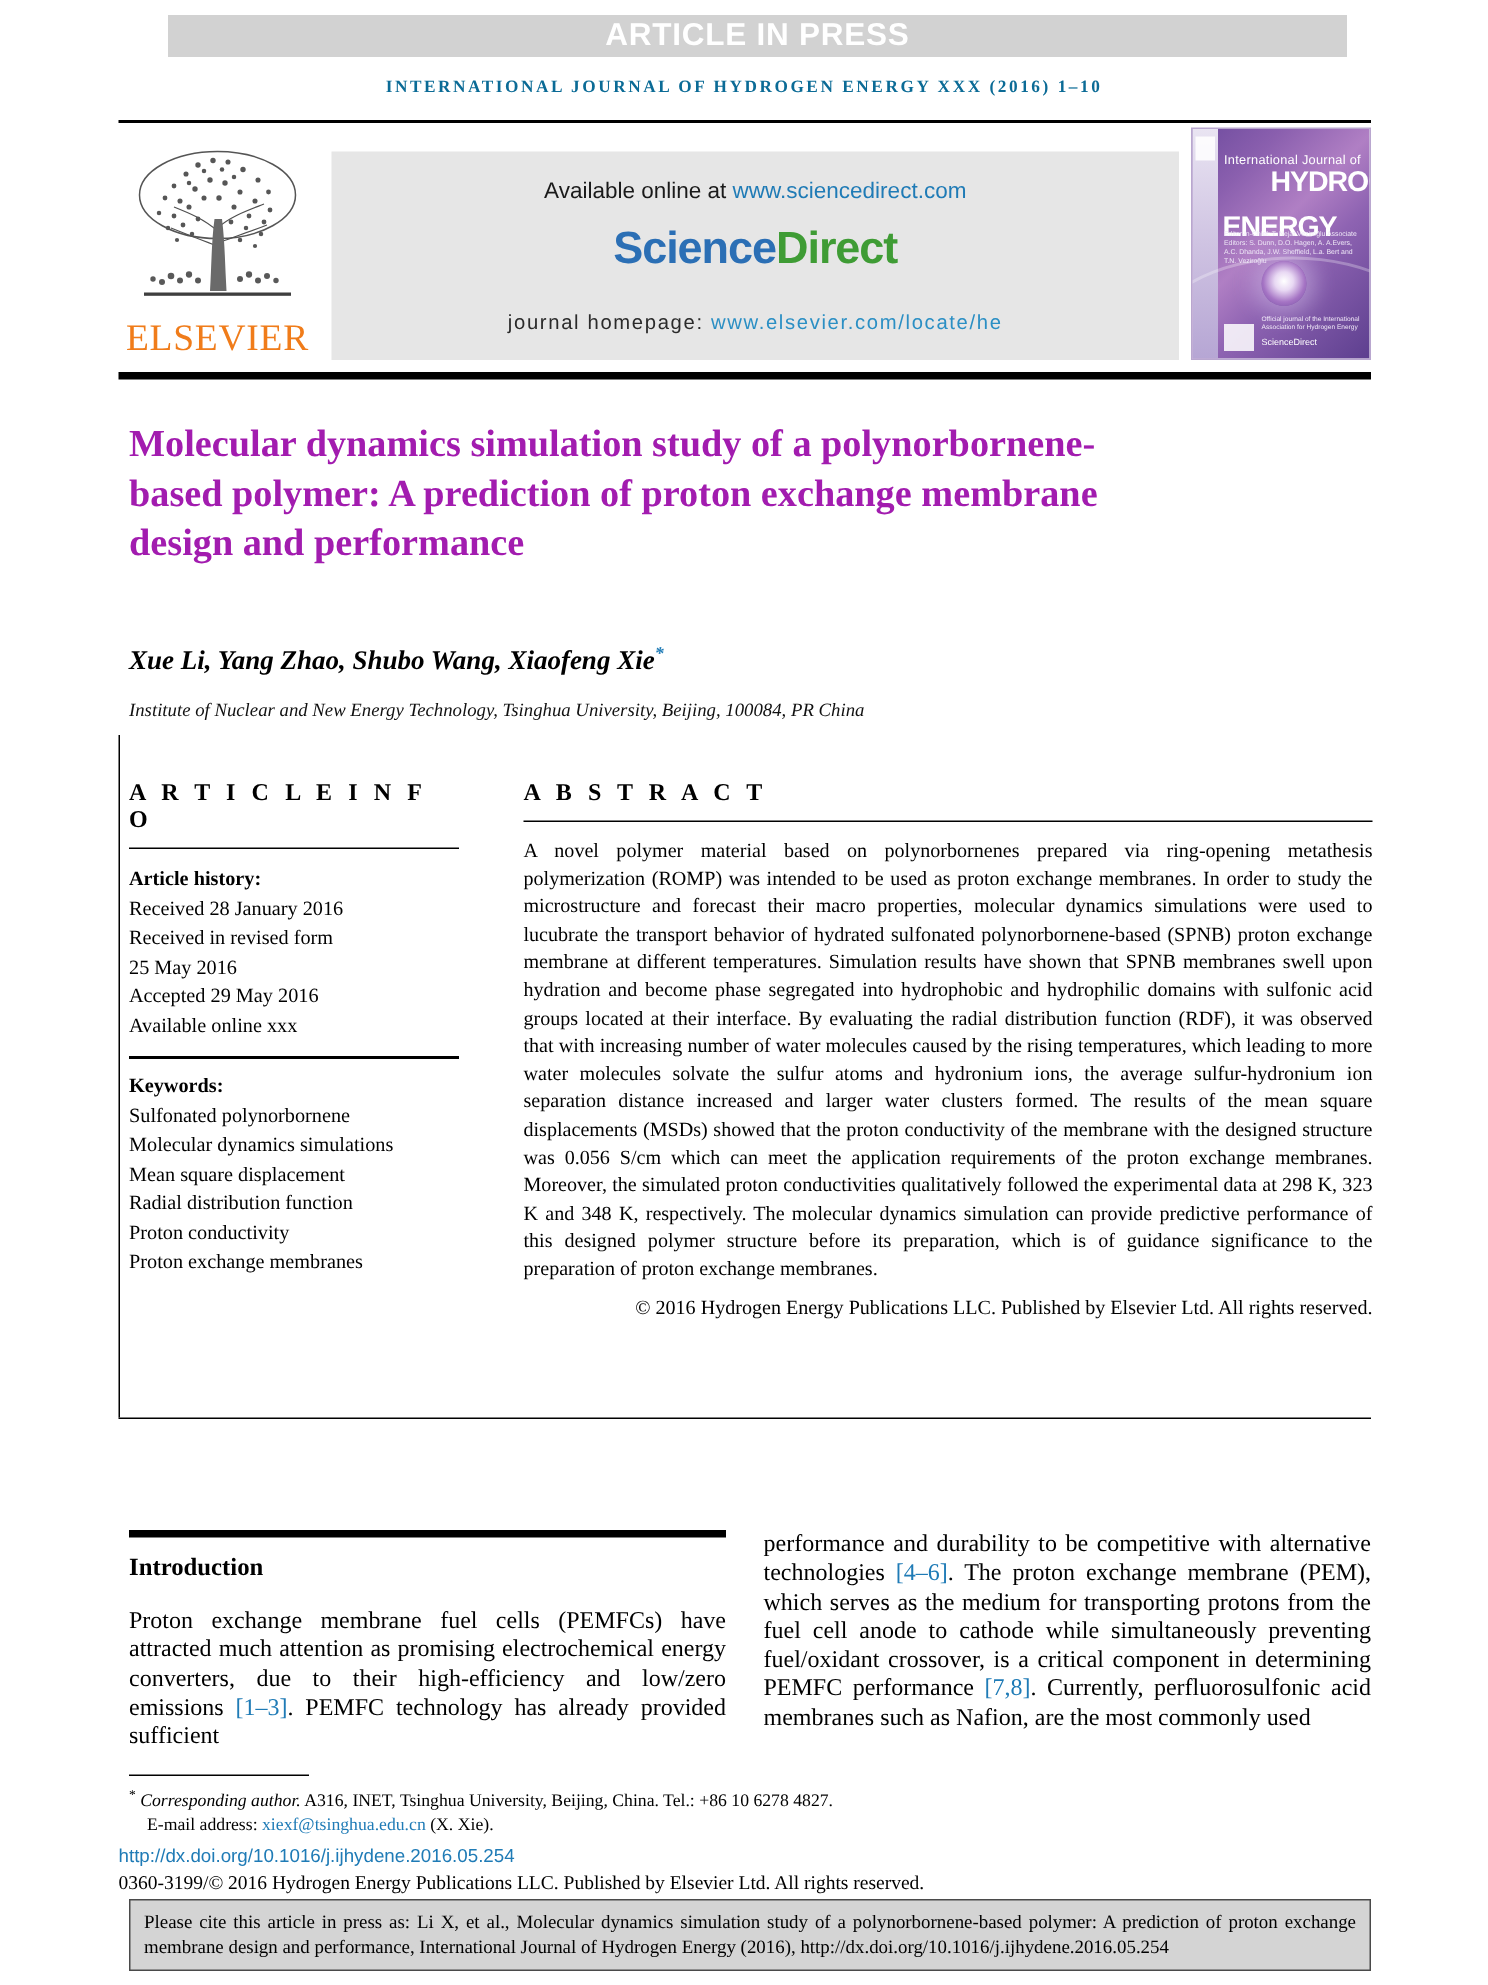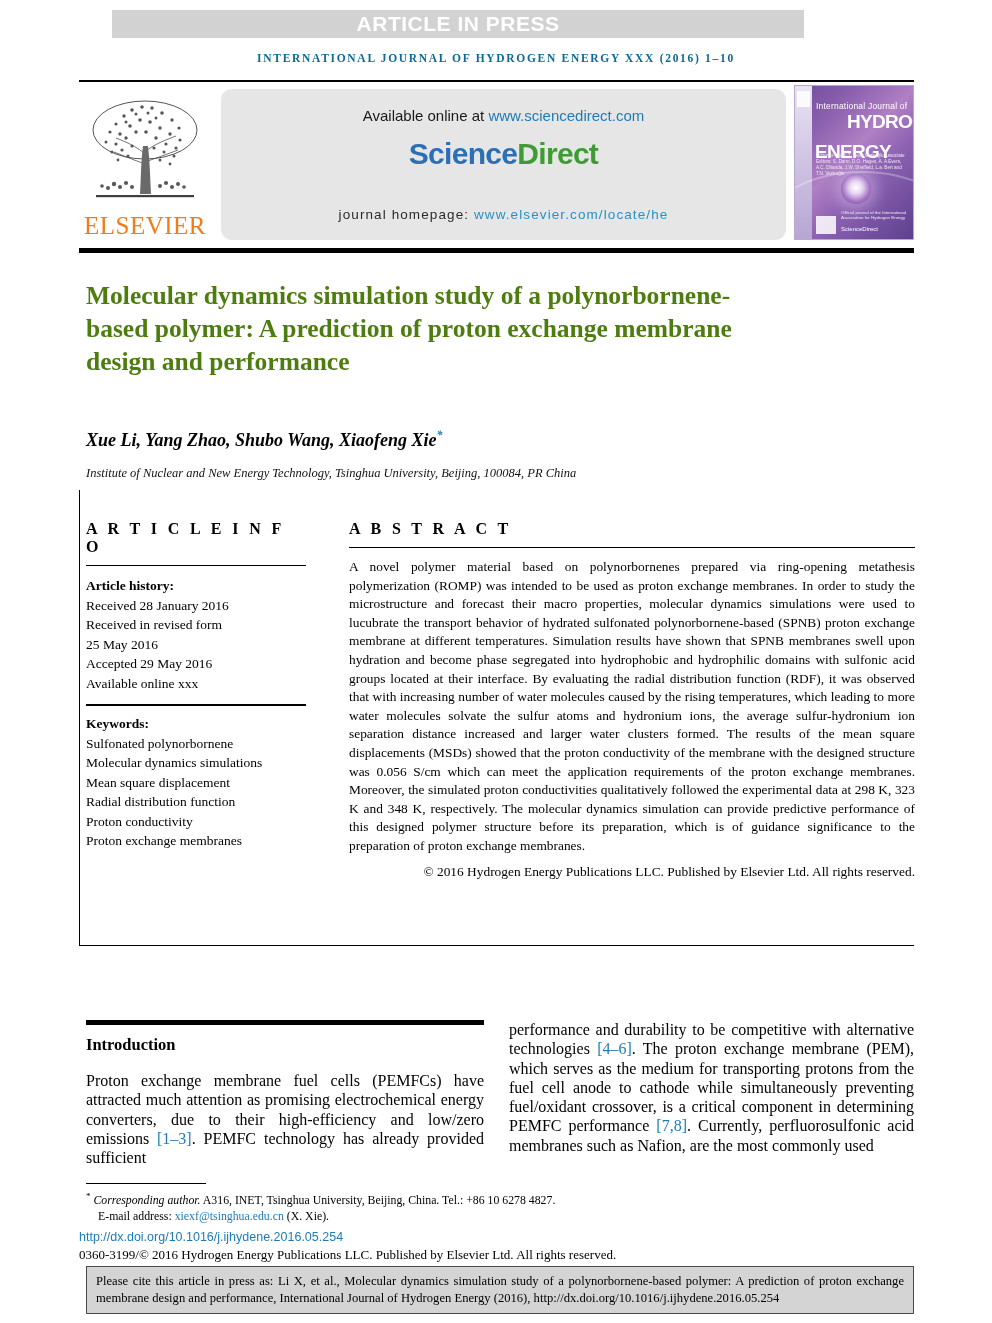--- a/index.html
+++ b/index.html
@@ -13,21 +13,21 @@
     position: relative;
     font-family: "Liberation Serif", "DejaVu Serif", serif;
     color: #000000;
     overflow: hidden;
   }
 
   
   .press-banner {
     position: absolute;
     left: 112px; top: 10px;
-    width: 692px; height: 28px;
+    width: 786px; height: 28px;
     background: #d2d2d2;
     display: flex;
     align-items: center;
     justify-content: center;
   }
   .press-banner-text {
     color: #ffffff;
     font-family: "Liberation Sans", "DejaVu Sans", sans-serif;
     font-weight: bold;
     font-size: 21px;
@@ -78,23 +78,22 @@
     font-size: 25px;
     letter-spacing: 0.5px;
     line-height: 1;
     margin-top: 1px;
   }
 
   
   .sd-panel {
     flex: 1;
     background: #e6e6e6;
-    margin: 4px 8px 0 10px;
+    margin: 16px 8px 0 10px;
     position: relative;
-    border-radius: 11px;
   }
   .sd-avail {
     position: absolute;
     top: 18px; left: 0; right: 0;
     text-align: center;
     font-family: "Liberation Sans", "DejaVu Sans", sans-serif;
     font-size: 15px;
     color: #1a1a1a;
   }
   .sd-avail a {
@@ -216,21 +215,21 @@
     background: #000;
   }
   .title {
     position: absolute;
     left: 86px; top: 262px;
     width: 700px;
     font-family: "Liberation Serif", "DejaVu Serif", serif;
     font-weight: bold;
     font-size: 25.5px;
     line-height: 33px;
-    color: #4d7c0f;
+    color: #a21caf;
   }
   .authors {
     position: absolute;
     left: 86px; top: 428px;
     width: 760px;
     font-family: "Liberation Serif", "DejaVu Serif", serif;
     font-weight: bold;
     font-style: italic;
     font-size: 18px;
     color: #000;

